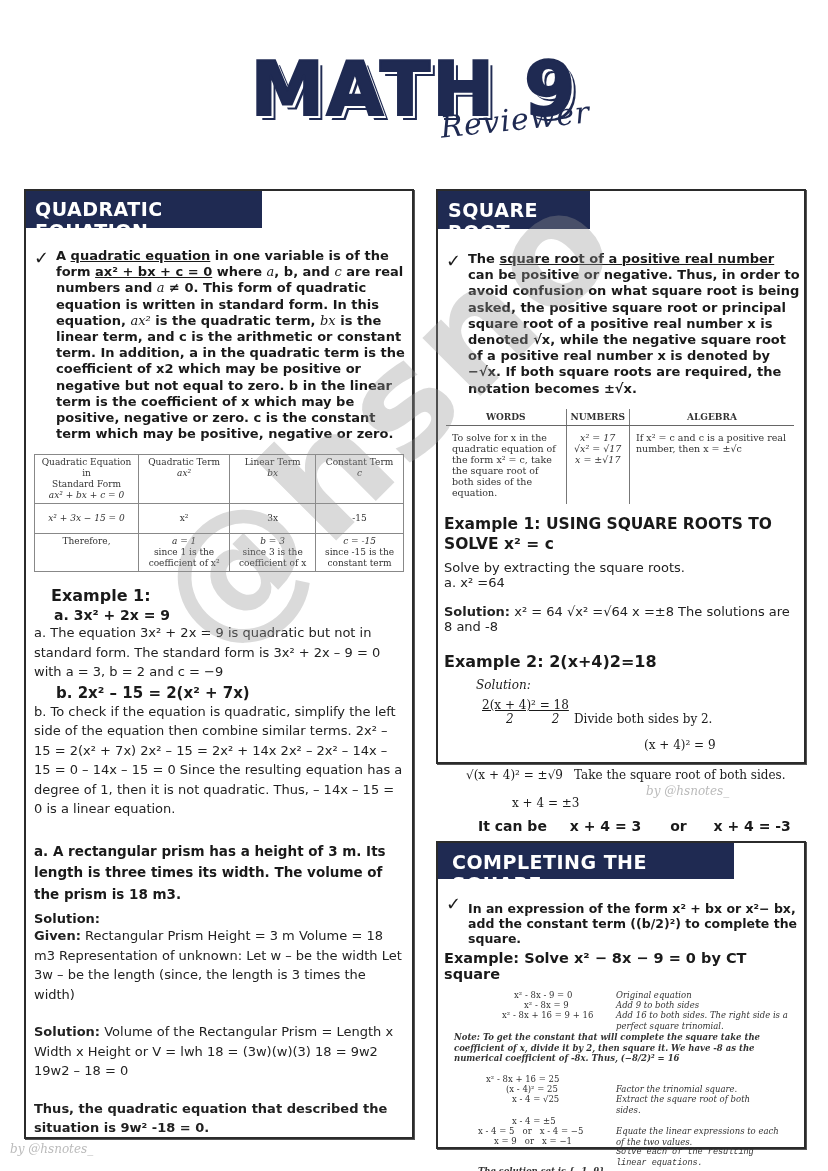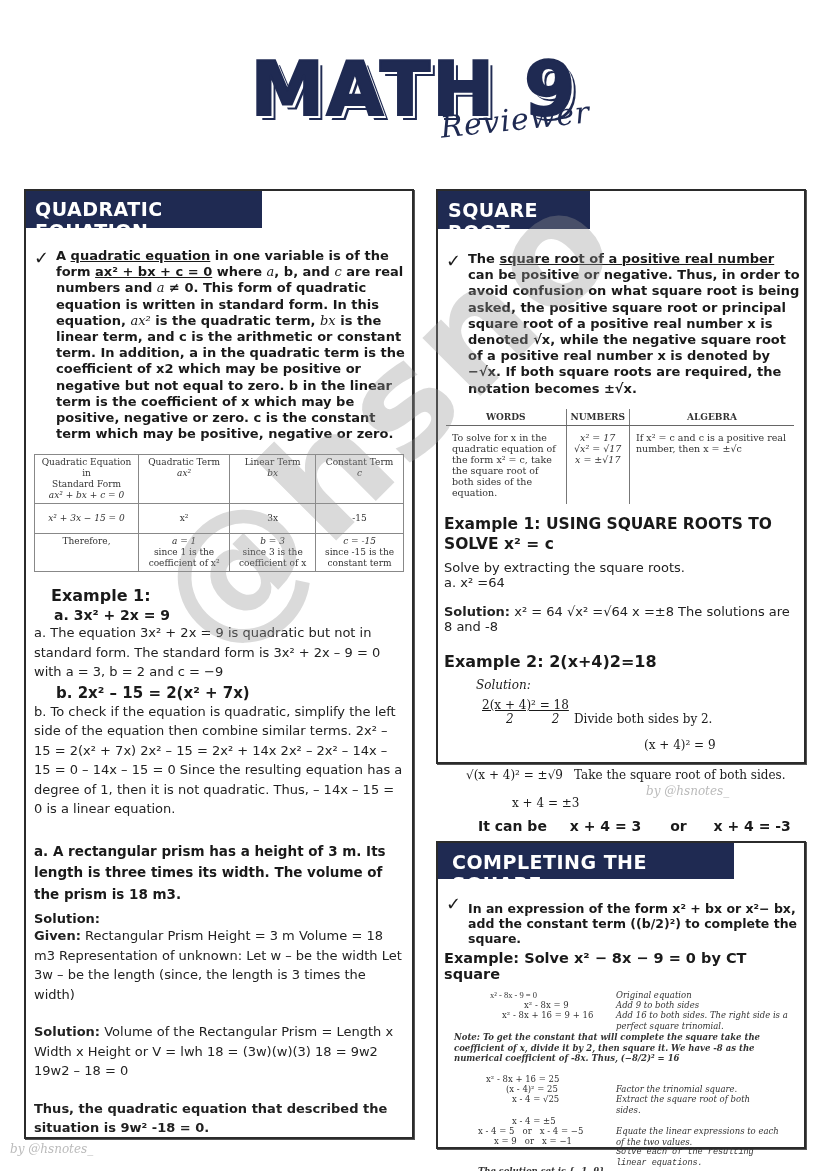--- a/index.html
+++ b/index.html
@@ -192,21 +192,21 @@
 
 <div class="panel" style="left:436px; top:841px; width:370px; height:308px;">
   <div class="panel-head" style="font-size:19px; padding:8px 14px; width:296px; height:36px;">COMPLETING THE SQUARE</div>
 
   <div class="bullet" style="margin-top:6px; font-size:12.5px; line-height:15px; padding-right:4px;">In an expression of the form x² + bx or x²− bx, add the constant term ((b/2)²) to complete the square.</div>
   <span class="check" style="position:absolute; left:8px; top:50px; font-size:18px;">✓</span>
 
   <div style="font-weight:bold; font-size:14.5px; padding-left:6px; margin-top:4px;">Example:  Solve x² − 8x − 9 = 0 by CT square</div>
 
   <div style="position:relative; height:190px; margin-top:4px;">
-    <div class="ct-line" style="position:absolute; left:52px; top:4px;font-family:Liberation Serif, serif;">x² - 8x - 9 = 0</div>
+    <div class="ct-line" style="position:absolute; left:76px; top:4px;">x² - 8x - 9 = 0</div>
     <div class="ct-line m" style="position:absolute; left:178px; top:4px;">Original equation</div>
     <div class="ct-line" style="position:absolute; left:86px; top:14px;">x² - 8x = 9</div>
     <div class="ct-line m" style="position:absolute; left:178px; top:14px;">Add 9 to both sides</div>
     <div class="ct-line" style="position:absolute; left:64px; top:24px;">x² - 8x + 16 = 9 + 16</div>
     <div class="ct-line m" style="position:absolute; left:178px; top:24px; width:180px;">Add 16 to both sides. The right side is a perfect square trinomial.</div>
 
     <div class="ct-line" style="position:absolute; left:16px; top:46px; width:344px; font-weight:bold; font-style:italic;"><span>Note:</span><span> To get the constant that will complete the square take the coefficient of x, divide it by 2, then square it. We have -8 as the numerical coefficient of -8x. Thus, (−8/2)² = 16</span></div>
 
     <div class="ct-line" style="position:absolute; left:48px; top:88px;">x² - 8x + 16 = 25</div>
     <div class="ct-line" style="position:absolute; left:68px; top:98px;">(x - 4)² = 25</div>

